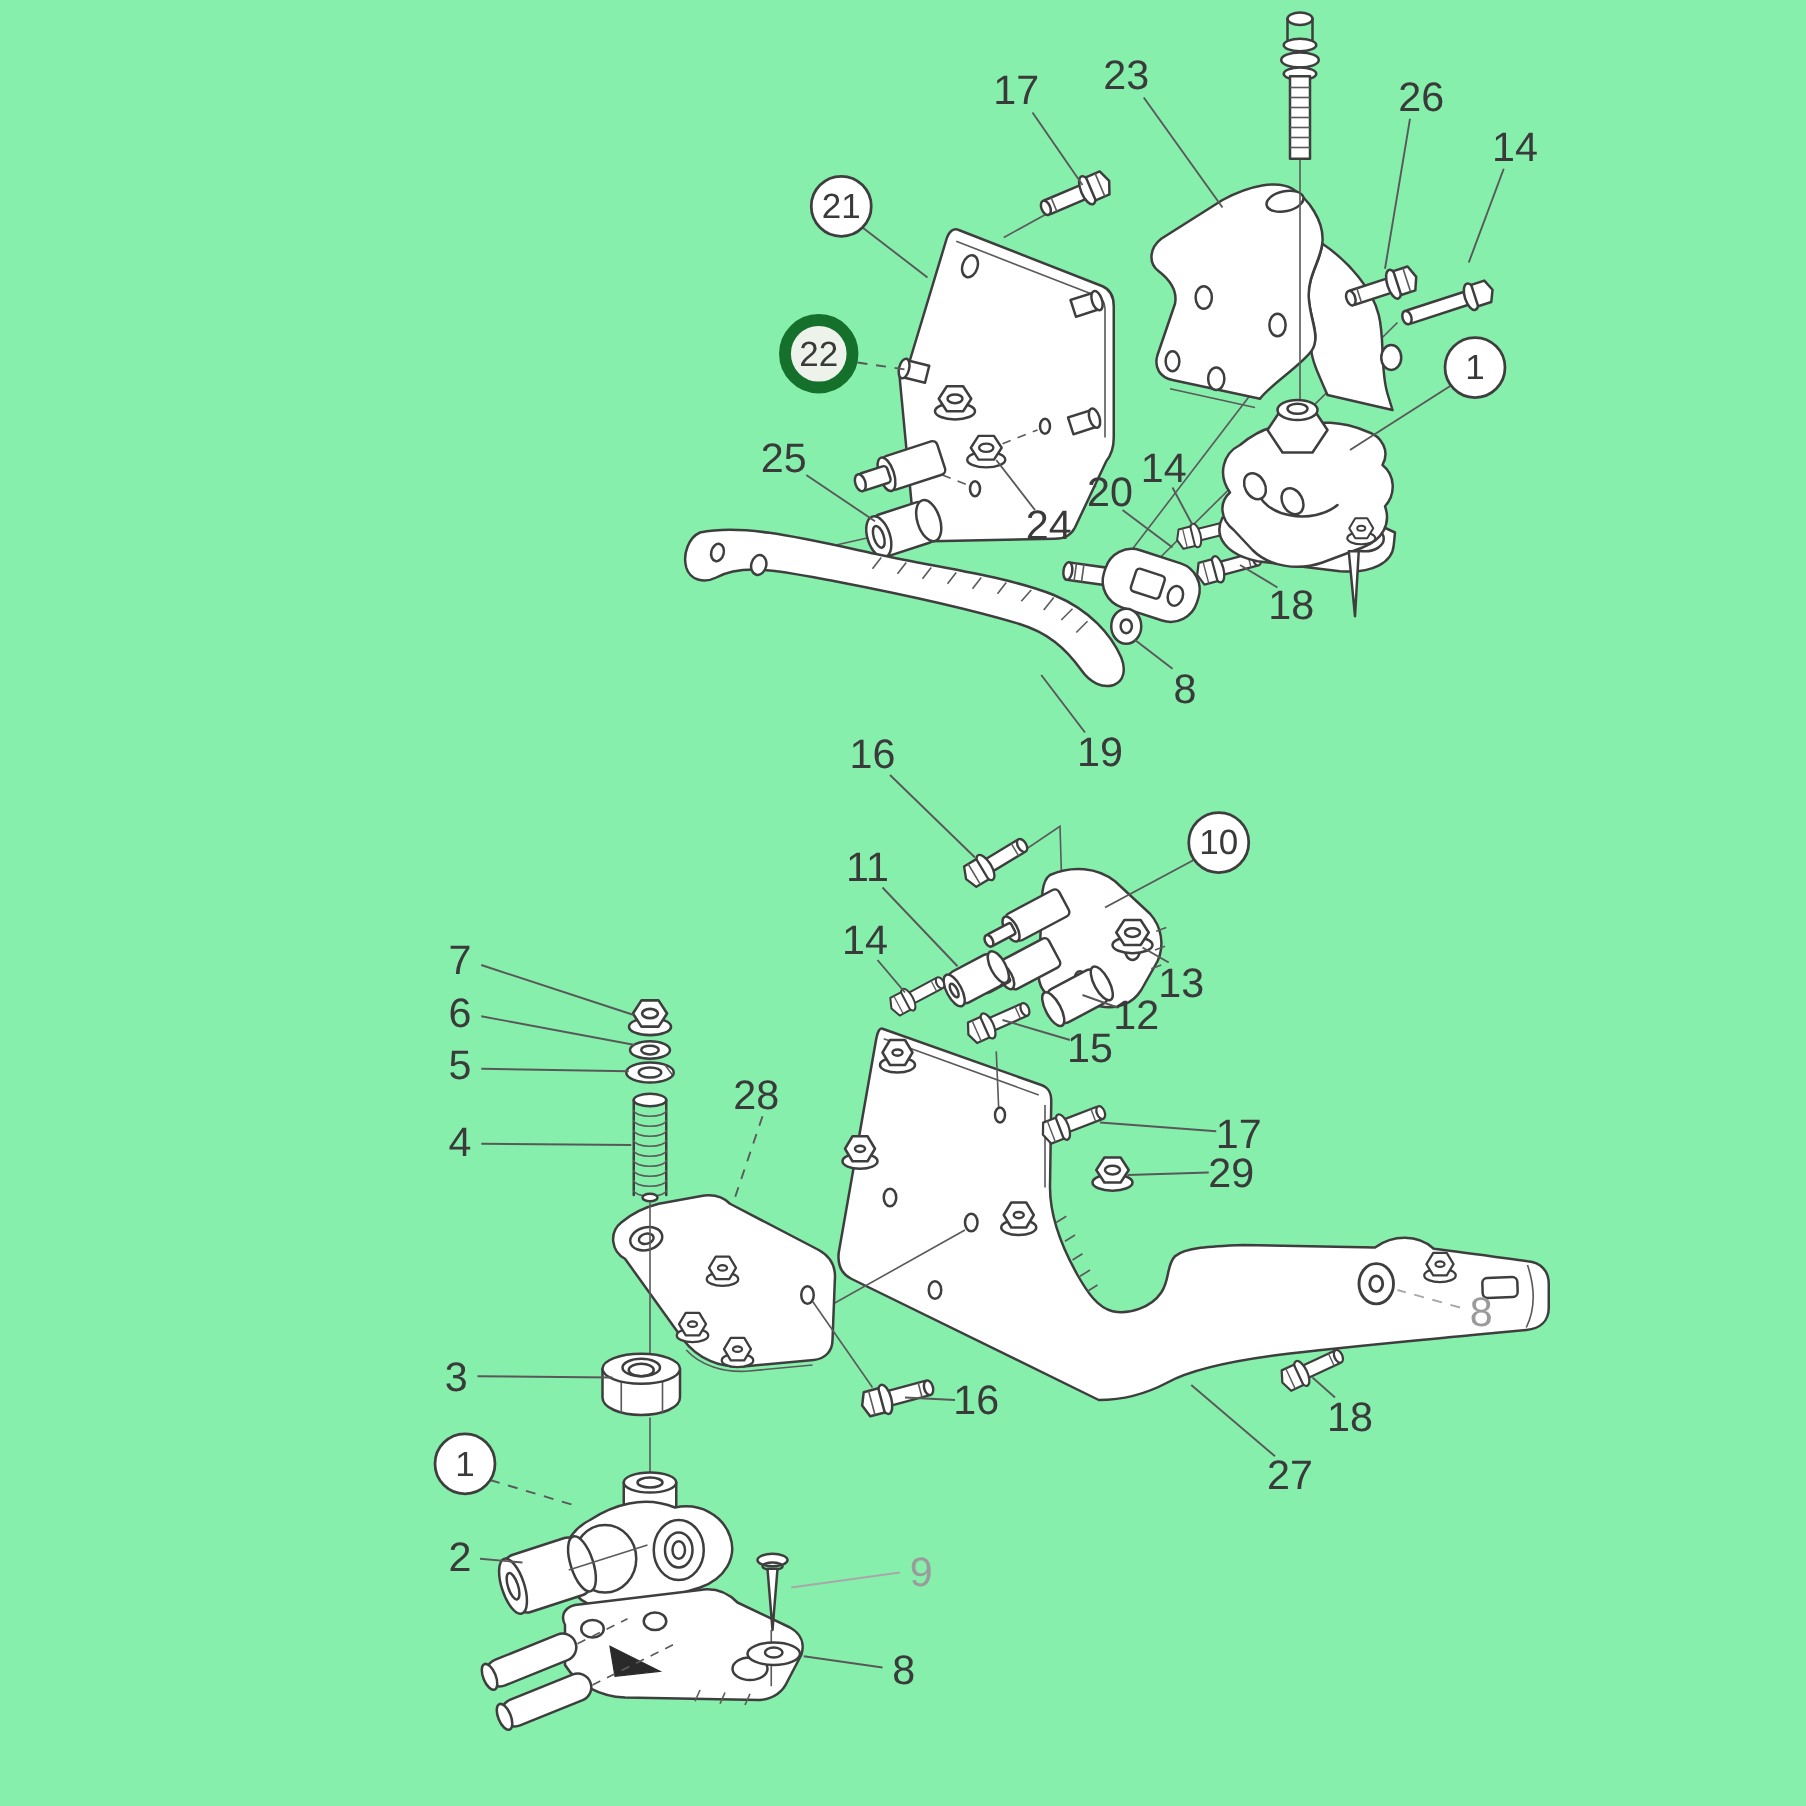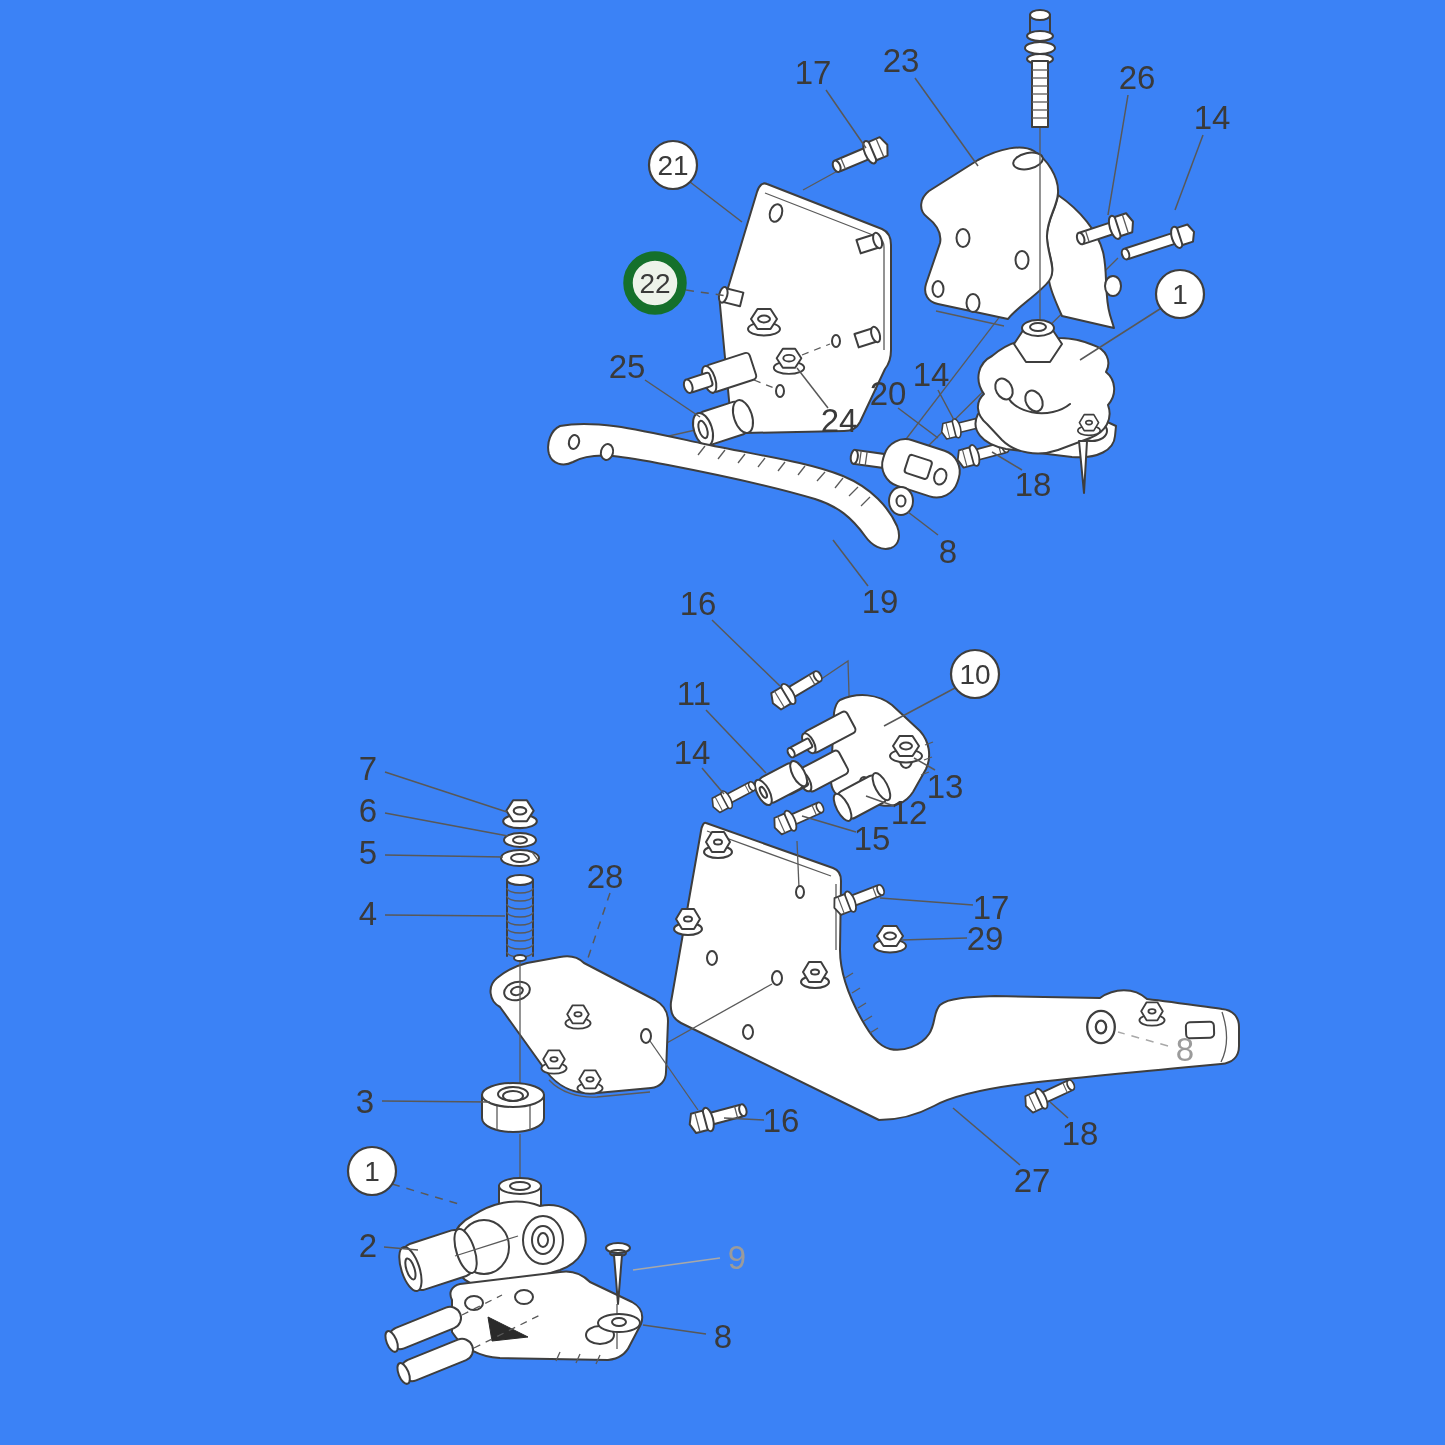--- a/index.html
+++ b/index.html
@@ -1,16 +1,16 @@
 <!DOCTYPE html>
 <html><head>
 <meta charset="utf-8">
 <style>
   html,body{margin:0;padding:0;background:#ffffff;}
-  .stage{width:1445px;height:1445px;position:relative;background:#3b82f6;}
+  .stage{width:1445px;height:1445px;position:relative;background:#86efac;}
   svg{display:block;}
   .p{fill:#ffffff;stroke:#3e3e3e;stroke-width:2;stroke-linejoin:round;stroke-linecap:round;}
   .pn{fill:none;stroke:#3e3e3e;stroke-width:2;stroke-linejoin:round;stroke-linecap:round;}
   .ln{fill:none;stroke:#5a5a5a;stroke-width:1.3;}
   .lnd{fill:none;stroke:#5a5a5a;stroke-width:1.3;stroke-dasharray:7 6;}
   .lbl{font-family:"Liberation Sans",sans-serif;font-size:33px;fill:#3a3a3a;text-anchor:middle;}
   .inc{font-size:28px;}
   .mut{fill:#9b9b9b;}
   .leader{fill:none;stroke:#585858;stroke-width:1.5;}
   .leader.dashed{stroke-dasharray:8 7;}

